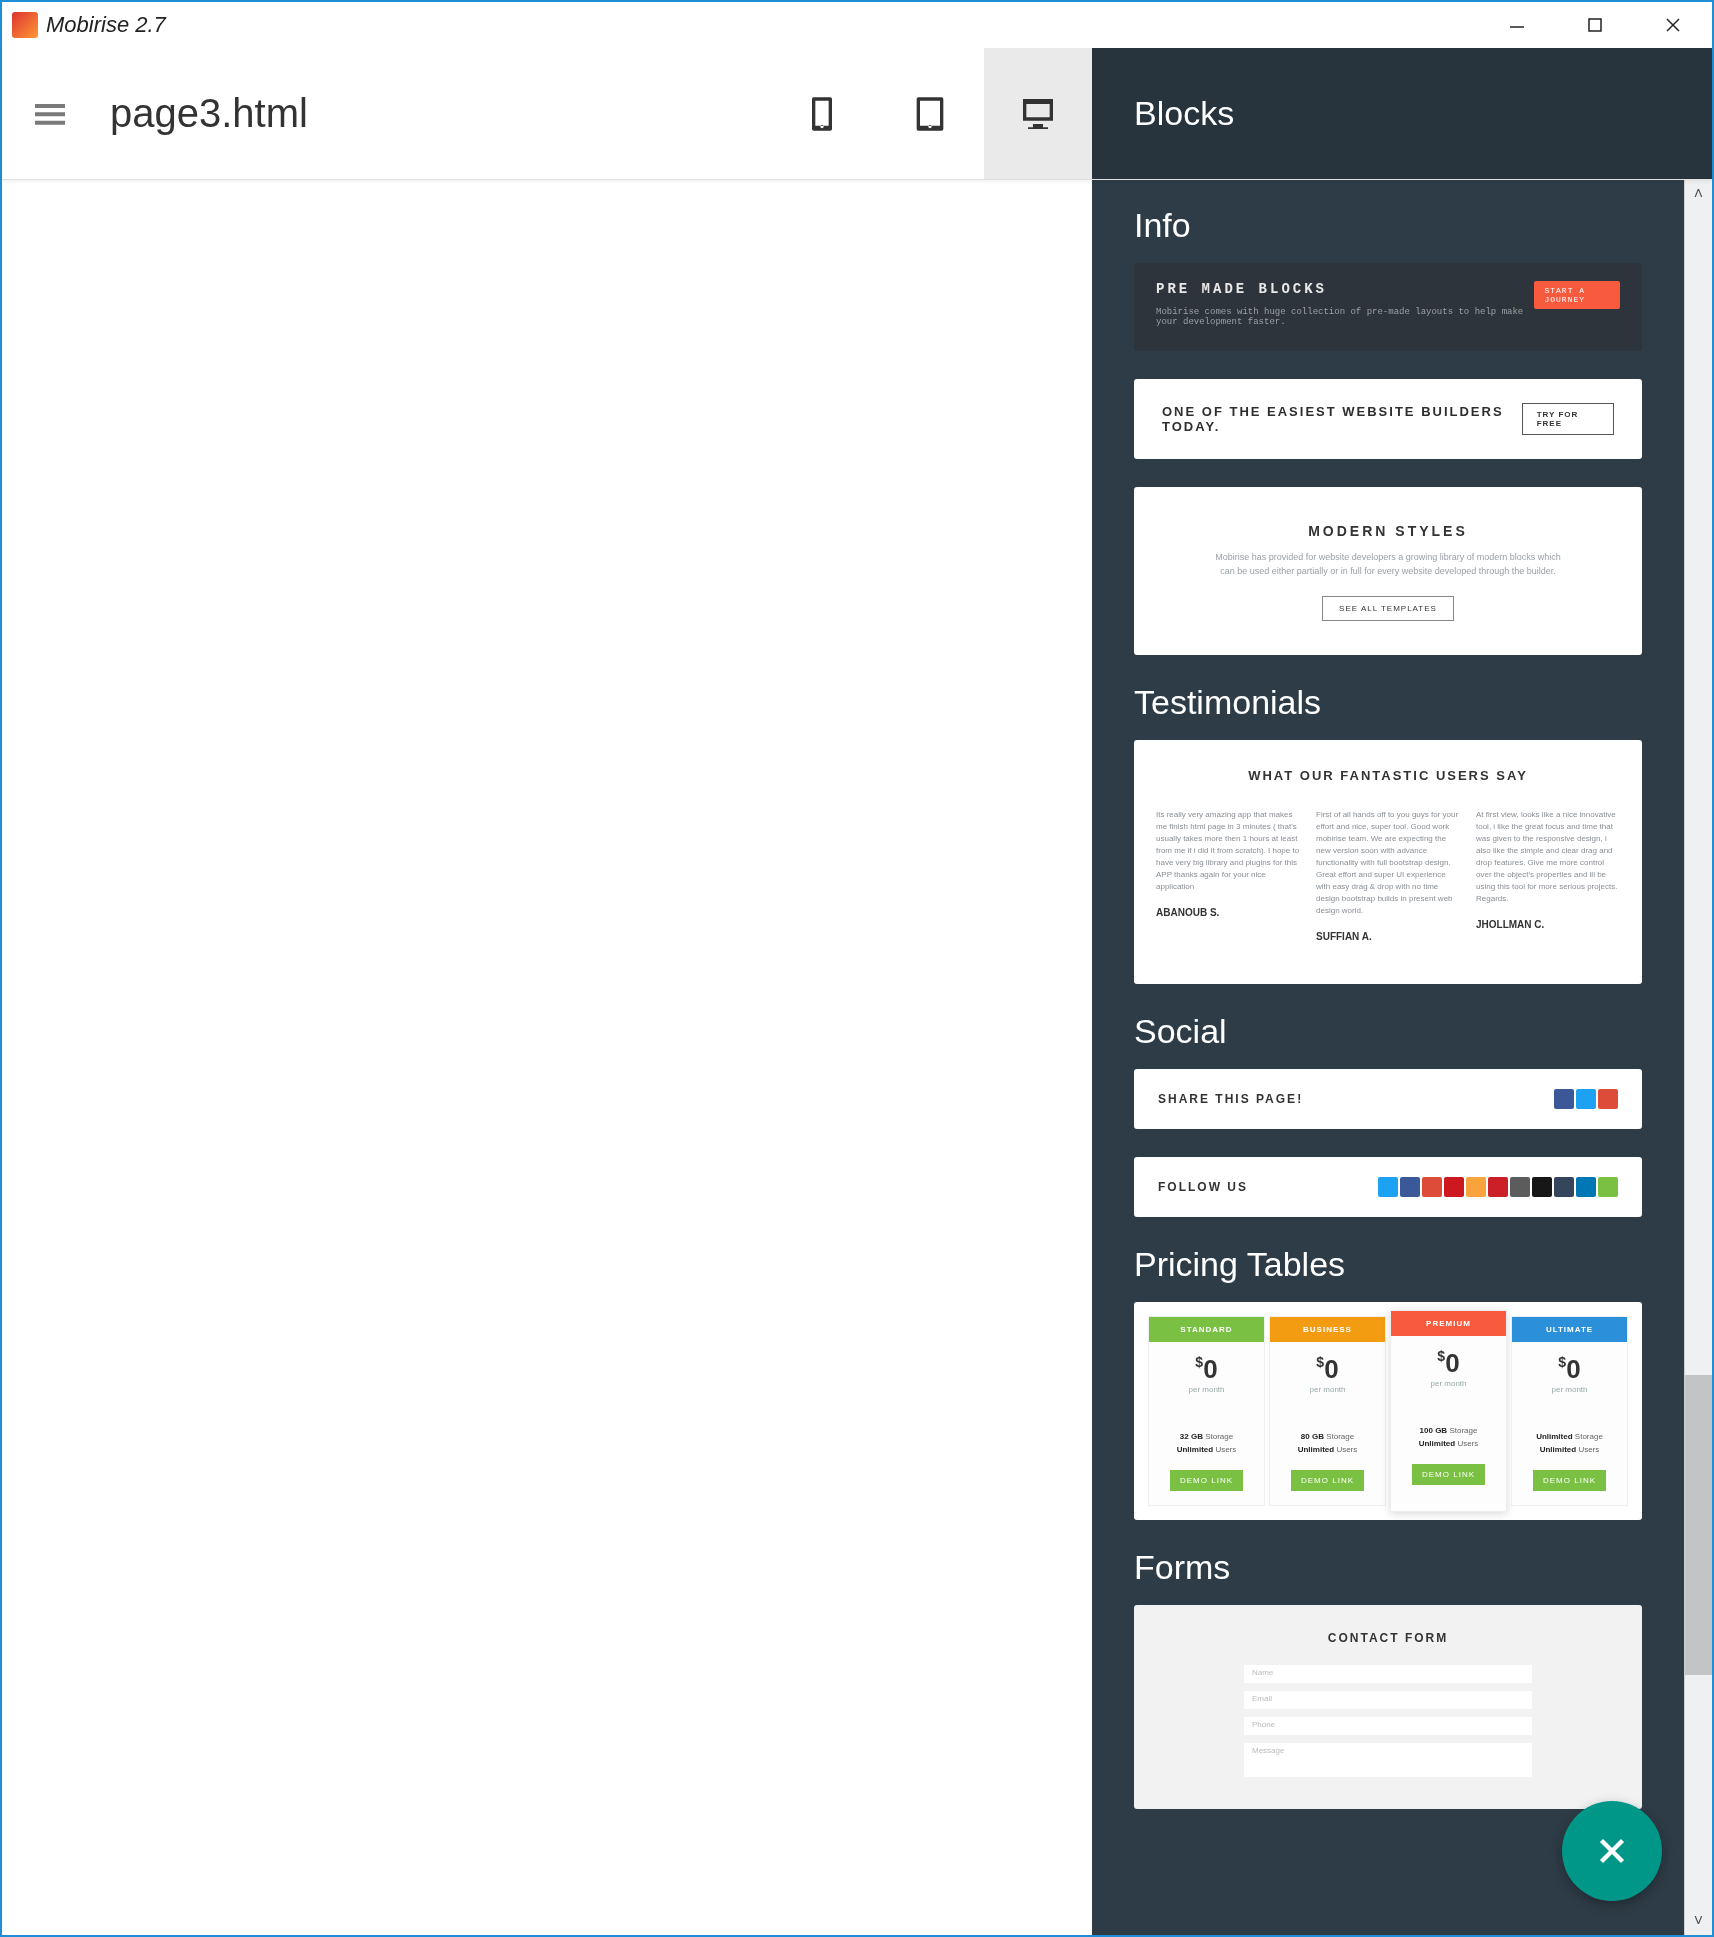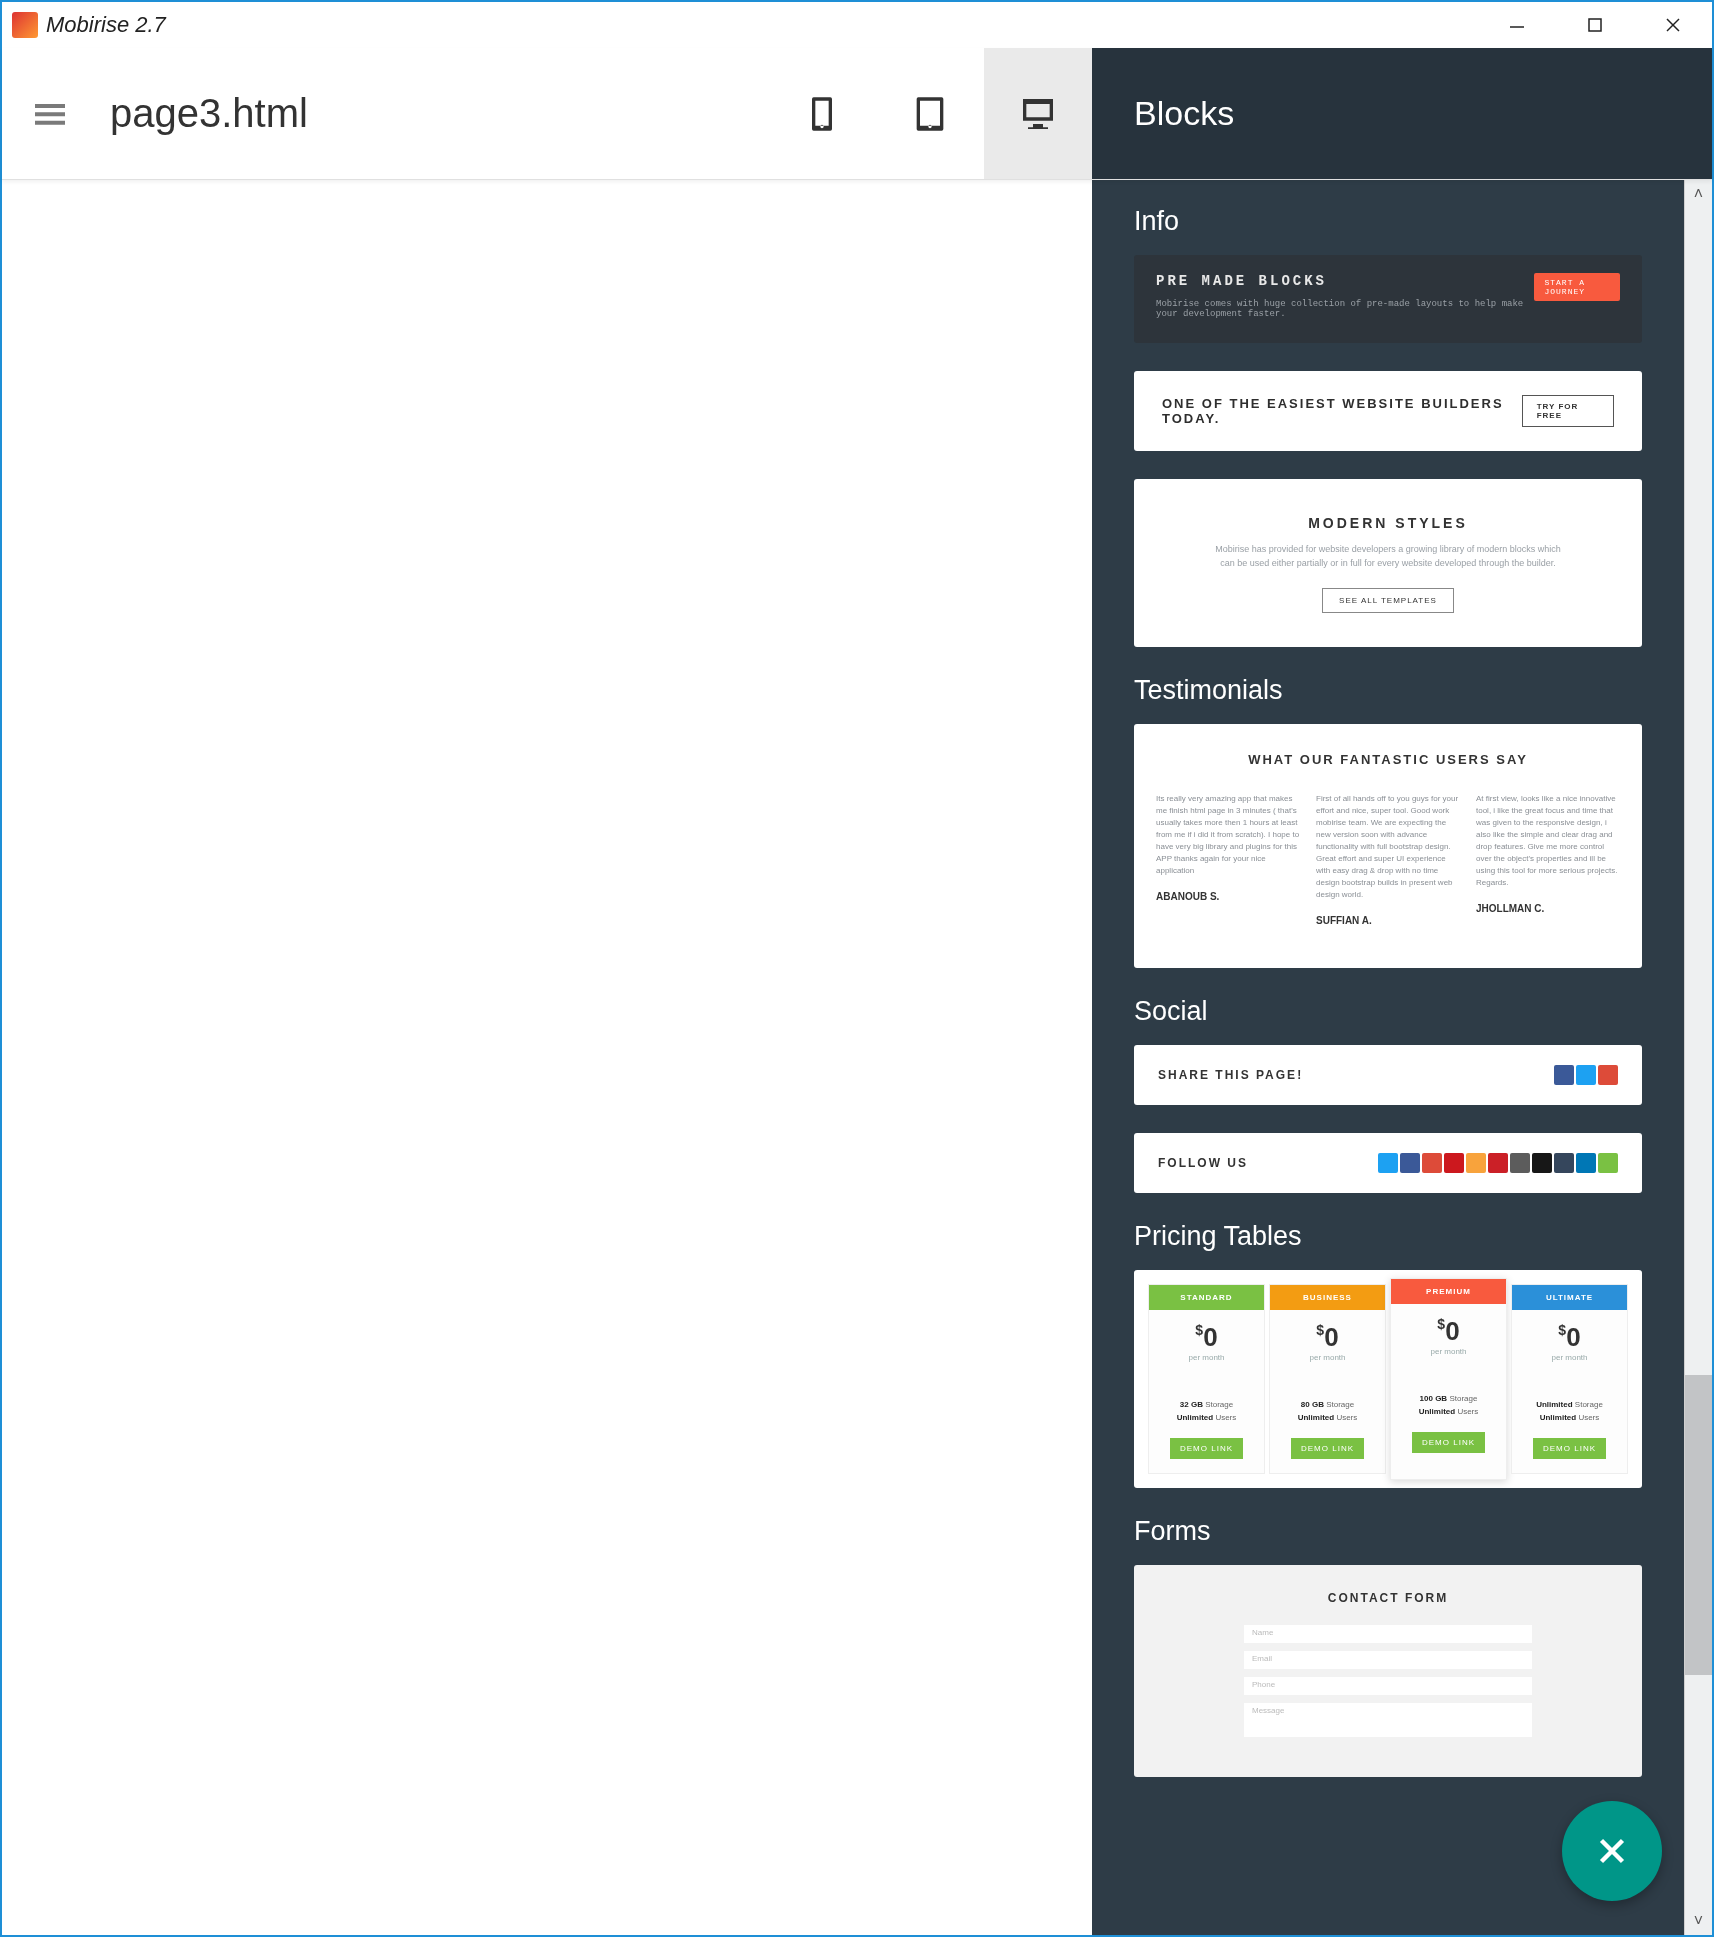--- a/index.html
+++ b/index.html
@@ -32,21 +32,21 @@
 
   
   .blocks-panel { width: 620px; background: #2e3c47; color: #fff; position: relative; display: flex; flex-direction: column; }
   .blocks-header-title { font-size: 34px; font-weight: 400; color: #fff; }
   .blocks-scroll-wrap { flex: 1; display: flex; overflow: hidden; position: relative; }
   .blocks-scroll { flex: 1; overflow-y: hidden; padding: 18px 42px 40px; }
   .scrollbar-track { width: 28px; background: #eef0f1; position: relative; border-left: 1px solid #d0d0d0; }
   .scrollbar-arrow { height: 28px; display:flex; align-items:center; justify-content:center; color:#555; font-size:16px; }
   .scrollbar-thumb { position: absolute; left: 0; right: 0; background: #c2c4c6; }
 
-  .section-title { font-size: 27px; color: #fff; margin: 28px 0 18px; font-weight: 400; }
+  .section-title { font-size: 34px; color: #fff; margin: 28px 0 18px; font-weight: 400; }
   .block-thumb { background: #fff; border-radius: 3px; overflow: hidden; margin-bottom: 28px; color: #333; cursor: pointer; }
 
   
   .info1 { background: #2d343b; color: #fff; display:flex; align-items:flex-start; justify-content:space-between; padding:18px 22px 24px;font-family:Liberation Mono, monospace; }
   .info1 .i1-title { font-size: 14px; letter-spacing: 3px; font-weight: 700; color:#e8e8e8; margin-bottom:10px; }
   .info1 .i1-sub { font-size: 9px; color: #9aa0a6; }
   .info1 .i1-btn { background: #f85a3e; color:#fff; padding:5px 10px; font-size:8px; border-radius:2px; letter-spacing:1px; }
   .info2 { display:flex; align-items:center; justify-content:space-between; padding:24px 28px; }
   .info2 .i2-title { font-size: 13px; letter-spacing: 2px; font-weight:700; color:#2e2e2e; }
   .info2 .i2-btn { border:1px solid #555; padding:6px 14px; font-size:8px; letter-spacing:1px; font-weight:700; }
@@ -74,21 +74,21 @@
   .p-col.pop { box-shadow: 0 2px 8px rgba(0,0,0,0.15); margin-top:-6px; margin-bottom:-6px; }
   .p-head { width:100%; text-align:center; color:#fff; font-size:8px; letter-spacing:1px; font-weight:700; padding:8px 0; }
   .p-price { font-size:26px; font-weight:700; margin:12px 0 0; }
   .p-price sup { font-size:14px; vertical-align: top; }
   .p-per { font-size:8px; color:#9aa; margin-bottom:18px; }
   .p-feat { font-size:8px; color:#666; margin:2px 0; text-align:center; }
   .p-feat b { color:#222; }
   .p-btn { background:#7ac143; color:#fff; font-size:8px; letter-spacing:1px; padding:6px 10px; margin-top:14px; }
 
   
-  .form-thumb { padding: 26px 110px 32px; background:#f2f2f2; }
+  .form-thumb { padding: 26px 110px 24px; background:#f2f2f2; }
   .form-thumb .f-title { text-align:center; font-size:12px; letter-spacing:2px; font-weight:700; margin-bottom:20px; }
   .f-field { height:18px; background:#fff; margin-bottom:8px; position:relative; }
   .f-field::before { content: attr(data-ph); position:absolute; left:8px; top:3px; font-size:8px; color:#bbb; }
   .f-area { height:34px; }
 
   
   .fab { position: absolute; bottom: 34px; right: 50px; width: 100px; height: 100px; border-radius: 50%; background: #009688; color: #fff; display:flex; align-items:center; justify-content:center; box-shadow: 0 4px 12px rgba(0,0,0,0.3); }
   .fab svg { width: 36px; height: 36px; stroke:#fff; stroke-width:3; }
 </style>
 </head>

